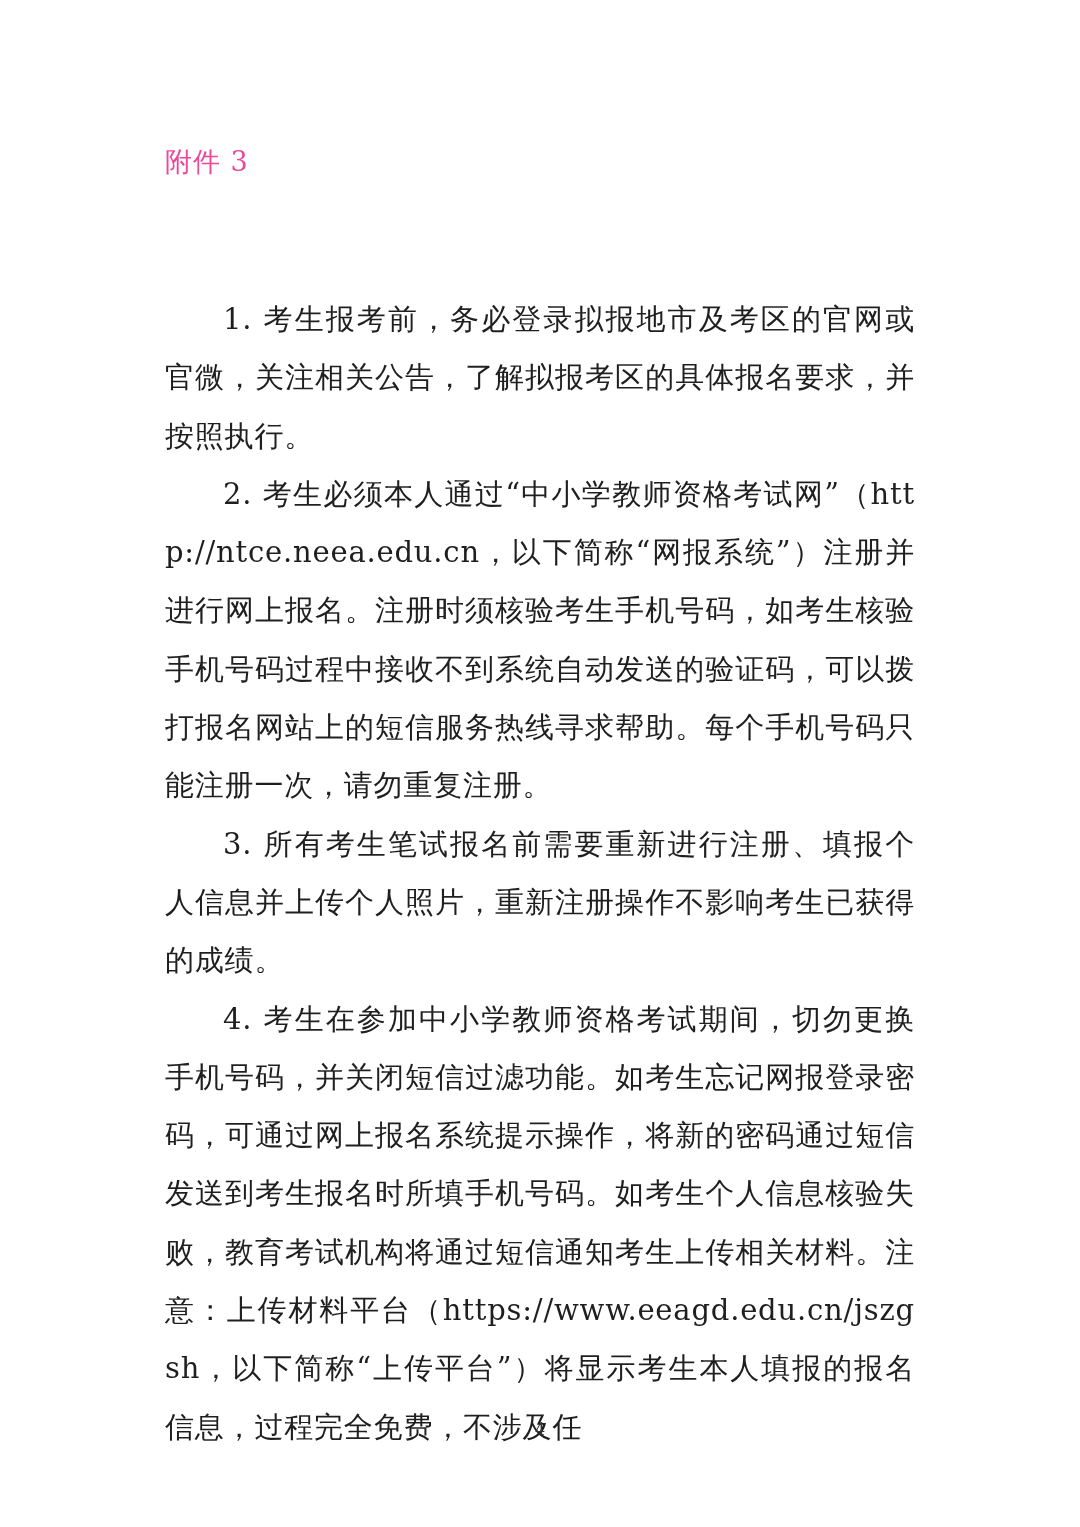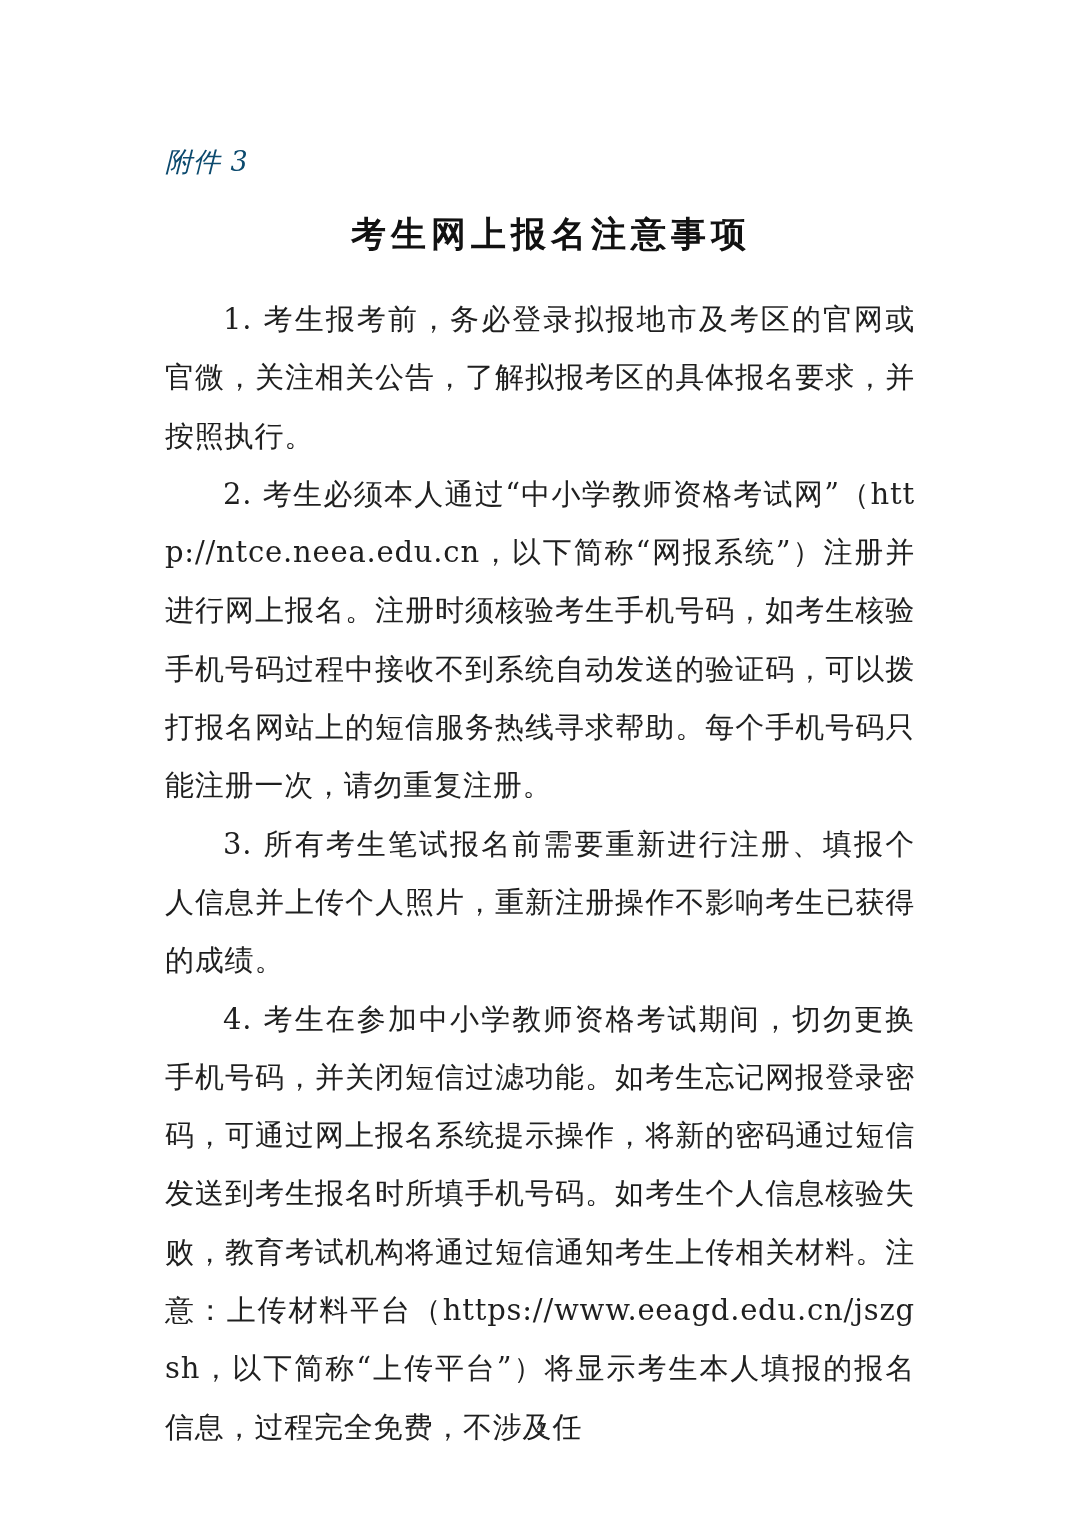--- a/index.html
+++ b/index.html
@@ -23,22 +23,21 @@
       height: 1527px;
       background: #ffffff;
     }
     .attachment-label {
       position: absolute;
       left: 165px;
       top: 142px;
       font-size: 27px;
       line-height: 40px;
       letter-spacing: 1px;
-      color: #0c4a6e;
-      font-style: italic;
+      color: #ec4899;
     }
     .doc-title {
       position: absolute;
       left: 0;
       width: 1080px;
       top: 186px;
       text-align: center;
       font-size: 35px;
       line-height: 50px;
       font-weight: bold;
@@ -74,21 +73,20 @@
       line-height: 24px;
       color: #333333;
     }
   </style>
 </head>
 <body>
 
 <div class="page">
   <div class="attachment-label">附件 3</div>
 
-  <h1 class="doc-title">考生网上报名注意事项</h1>
 
   <div class="content">
     <p class="para">1. 考生报考前，务必登录拟报地市及考区的官网或官微，关注相关公告，了解拟报考区的具体报名要求，并按照执行。</p>
     <p class="para">2. 考生必须本人通过“中小学教师资格考试网”（http://ntce.neea.edu.cn，以下简称“网报系统”）注册并进行网上报名。注册时须核验考生手机号码，如考生核验手机号码过程中接收不到系统自动发送的验证码，可以拨打报名网站上的短信服务热线寻求帮助。每个手机号码只能注册一次，请勿重复注册。</p>
     <p class="para">3. 所有考生笔试报名前需要重新进行注册、填报个人信息并上传个人照片，重新注册操作不影响考生已获得的成绩。</p>
     <p class="para">4. 考生在参加中小学教师资格考试期间，切勿更换手机号码，并关闭短信过滤功能。如考生忘记网报登录密码，可通过网上报名系统提示操作，将新的密码通过短信发送到考生报名时所填手机号码。如考生个人信息核验失败，教育考试机构将通过短信通知考生上传相关材料。注意：上传材料平台（https://www.eeagd.edu.cn/jszgsh，以下简称“上传平台”）将显示考生本人填报的报名信息，过程完全免费，不涉及任</p>
   </div>
 
   <div class="page-number">4</div>
 </div>

